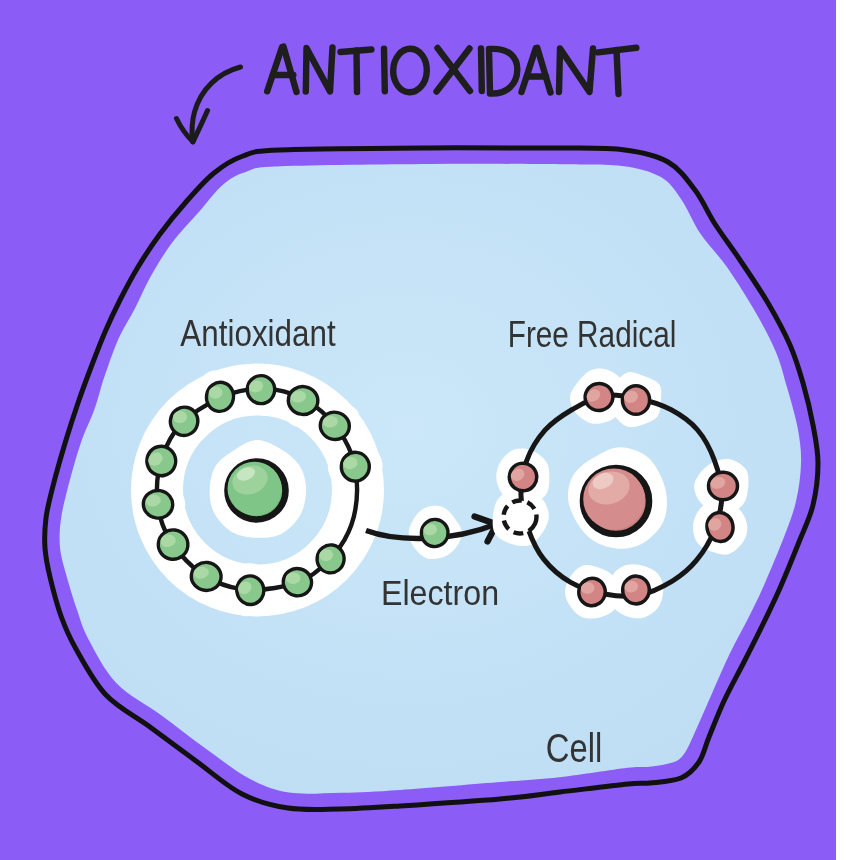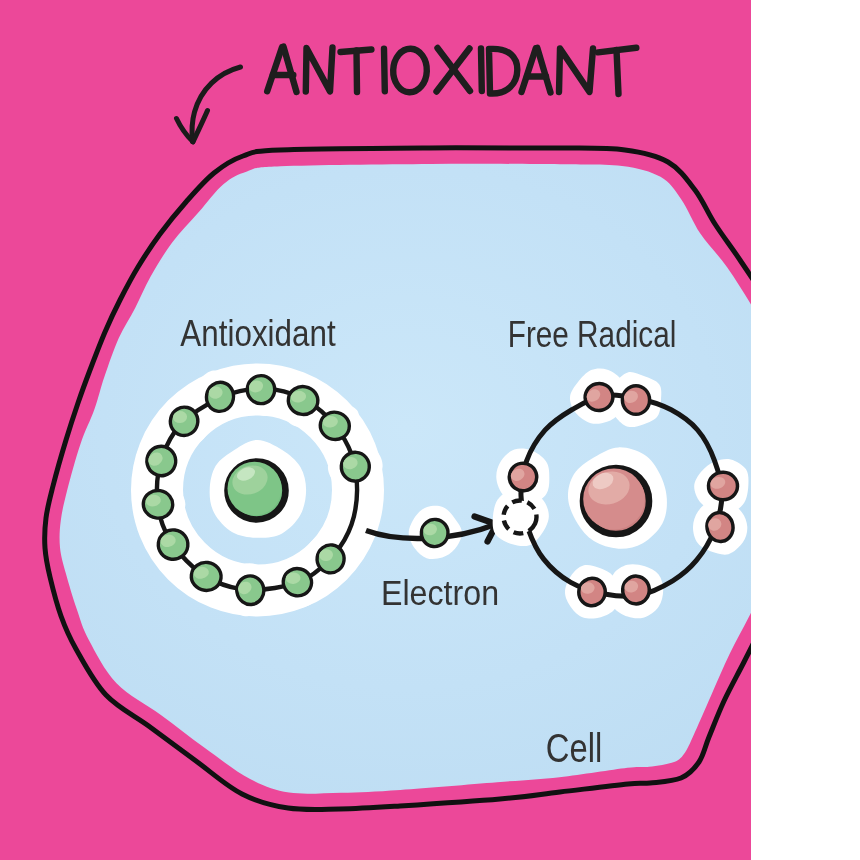--- a/index.html
+++ b/index.html
@@ -1,16 +1,16 @@
 <!DOCTYPE html>
 <html><head>
 <meta charset="utf-8">
 <style>
 html,body{margin:0;padding:0;background:#fff;}
-#stage{position:relative;width:751px;height:860px;overflow:hidden;background:#ec4899;}
+#stage{position:relative;width:836px;height:860px;overflow:hidden;background:#8b5cf6;}
 .lbl{font-family:"Liberation Sans",sans-serif;fill:#333333;}
 </style>
 </head>
 <body>
 <div id="stage">
 <svg width="860" height="860" viewBox="0 0 860 860">
 <defs>
 <radialGradient id="bg" cx="0.47" cy="0.42" r="0.75">
  <stop offset="0" stop-color="#cbe7f9"></stop>
  <stop offset="0.55" stop-color="#c3e1f6"></stop>

